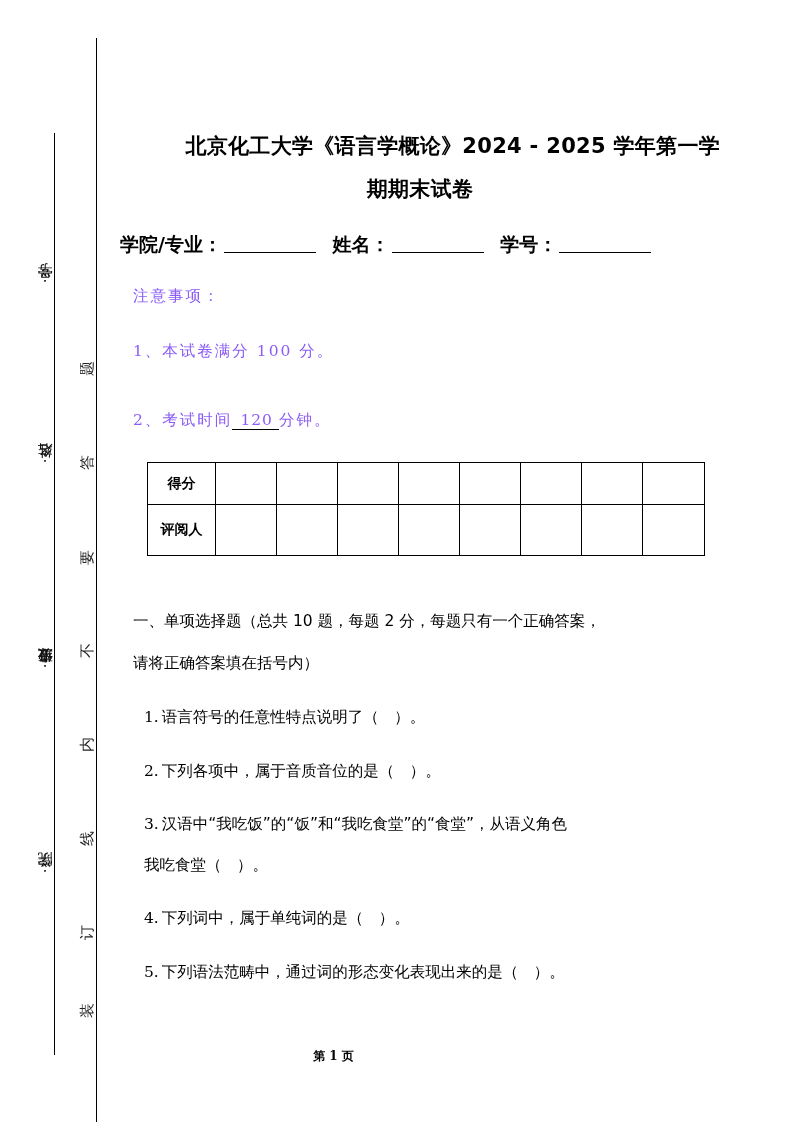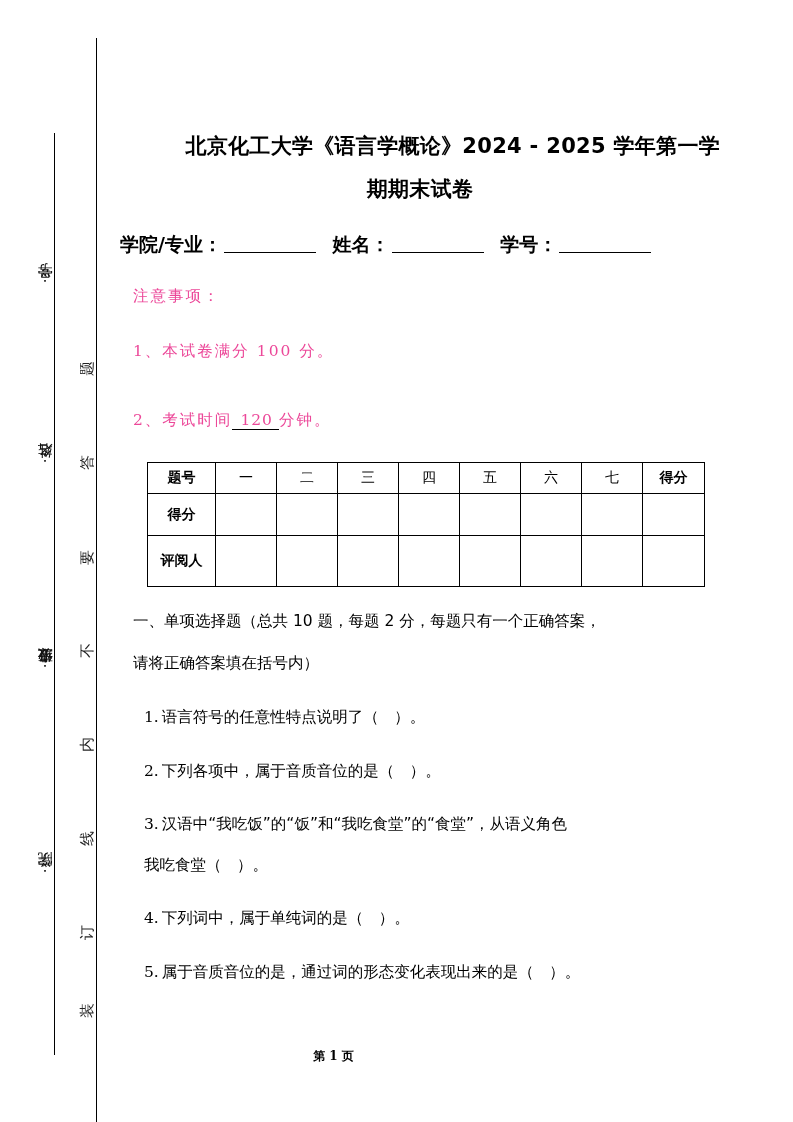--- a/index.html
+++ b/index.html
@@ -7,21 +7,21 @@
 
   .vline { position: absolute; background: #000; width: 1.3px; }
   .side-label { position: absolute; writing-mode: vertical-rl; transform: rotate(180deg); font-family: "DejaVu Sans", "Liberation Sans", sans-serif; font-size: 15px; color: #111; background: #fff; line-height: 1; padding: 3px 0; }
   .warn-char { position: absolute; left: 80px; font-family: "DejaVu Sans", "Liberation Sans", sans-serif; font-size: 15px; color: #222; transform: rotate(-90deg); line-height: 1; }
 
   .title { position: absolute; left: 120px; width: 600px; text-align: center; font-family: "DejaVu Sans", "Liberation Sans", sans-serif; font-weight: bold; font-size: 21px; line-height: 1; letter-spacing: 0.3px; }
   .info-line { position: absolute; left: 120px; width: 600px; text-align: left; top: 232px; font-family: "DejaVu Sans", "Liberation Sans", sans-serif; font-weight: bold; font-size: 19px; }
   .info-line .blank { display: inline-block; width: 92px; border-bottom: 1px solid #000; height: 14px; margin: 0 10px 0 2px; vertical-align: -2px; }
   .info-line .blank.last { margin-right: 0; }
 
-  .note { position: absolute; left: 133px; font-size: 15.5px; letter-spacing: 2px; color: #ec4899; }
+  .note { position: absolute; left: 133px; font-size: 15.5px; letter-spacing: 2px; color: #8b5cf6; }
   .note .u { display: inline-block; border-bottom: 1px solid #000; padding: 0 6px 0 8px; letter-spacing: 1px; }
 
   table.score { position: absolute; left: 147px; top: 462px; border-collapse: collapse; font-family: "DejaVu Sans", "Liberation Sans", sans-serif; }
   table.score td { border: 1.3px solid #000; text-align: center; font-size: 14px; padding: 0; }
   table.score tr.h td { height: 30px; }
   table.score tr.r1 td { height: 41px; }
   table.score tr.r2 td { height: 50px; }
   table.score td.lab { font-weight: bold; width: 67px; }
   table.score td.c { width: 60px; }
   table.score td.last { width: 61px; font-weight: bold; }
@@ -62,31 +62,20 @@
 </div>
 
 <div class="note" style="top:286px;">注意事项：</div>
 <div class="note" style="top:341px;">1、本试卷满分 100 分。</div>
 <div class="note" style="top:410px;">
   <span>2、考试时间</span><span class="u">120</span><span>分钟。</span>
 </div>
 
 <table class="score">
   <tbody>
-      <tr class="h">
-    <td class="lab">题号</td>
-    <td class="c">一</td>
-    <td class="c">二</td>
-    <td class="c">三</td>
-    <td class="c">四</td>
-    <td class="c">五</td>
-    <td class="c">六</td>
-    <td class="c">七</td>
-    <td class="last">得分</td>
-  </tr>
   <tr class="r1">
     <td class="lab">得分</td>
     <td class="c"></td>
     <td class="c"></td>
     <td class="c"></td>
     <td class="c"></td>
     <td class="c"></td>
     <td class="c"></td>
     <td class="c"></td>
     <td class="last"></td>
@@ -117,16 +106,16 @@
 <div class="q" style="top:803px;">
   <span class="num">3.</span><span>汉语中“我吃饭”的“饭”和“我吃食堂”的“食堂”，从语义角色</span>
 </div>
 <div class="q" style="top:844px;">
   <span>我吃食堂（　）。</span>
 </div>
 <div class="q" style="top:897px;">
   <span class="num">4.</span><span>下列词中，属于单纯词的是（　）。</span>
 </div>
 <div class="q" style="top:951px;">
-  <span class="num">5.</span><span>属于音质音位的是，通过词的形态变化表现出来的是（　）。</span>
+  <span class="num">5.</span><span>下列语法范畴中，通过词的形态变化表现出来的是（　）。</span>
 </div>
 
 <div class="footer">第 1 页</div>
 
 </body></html>

